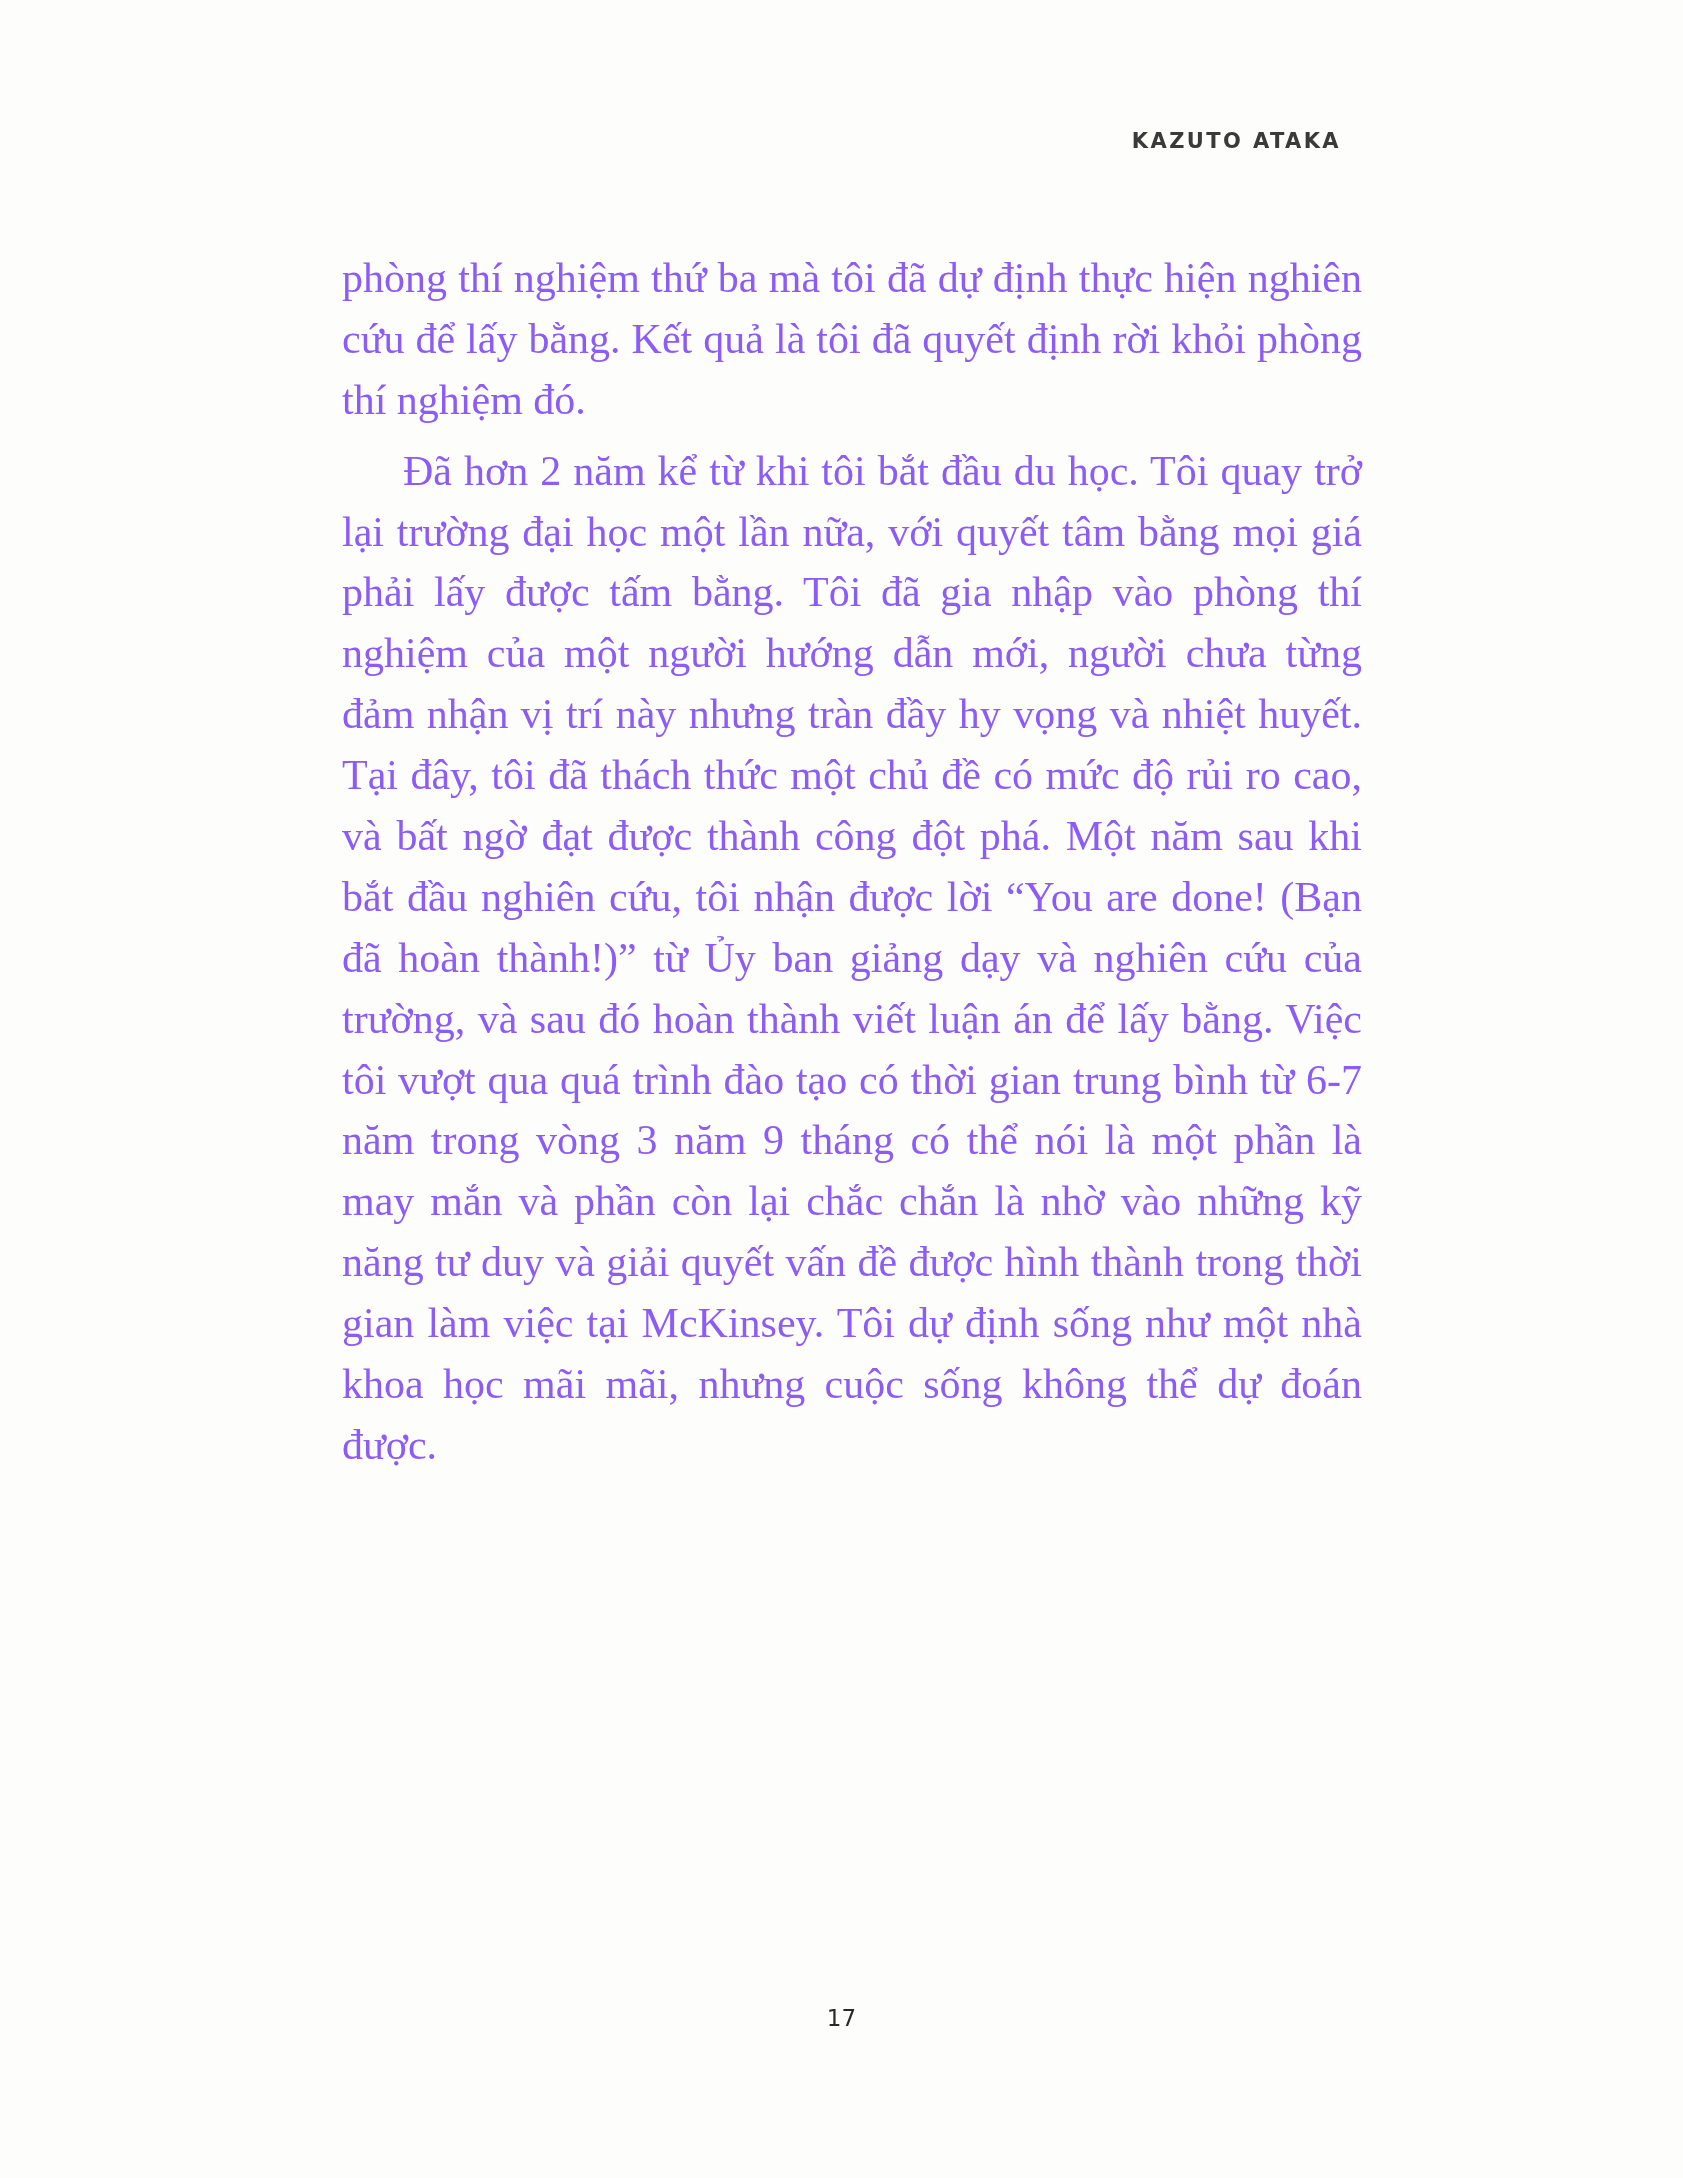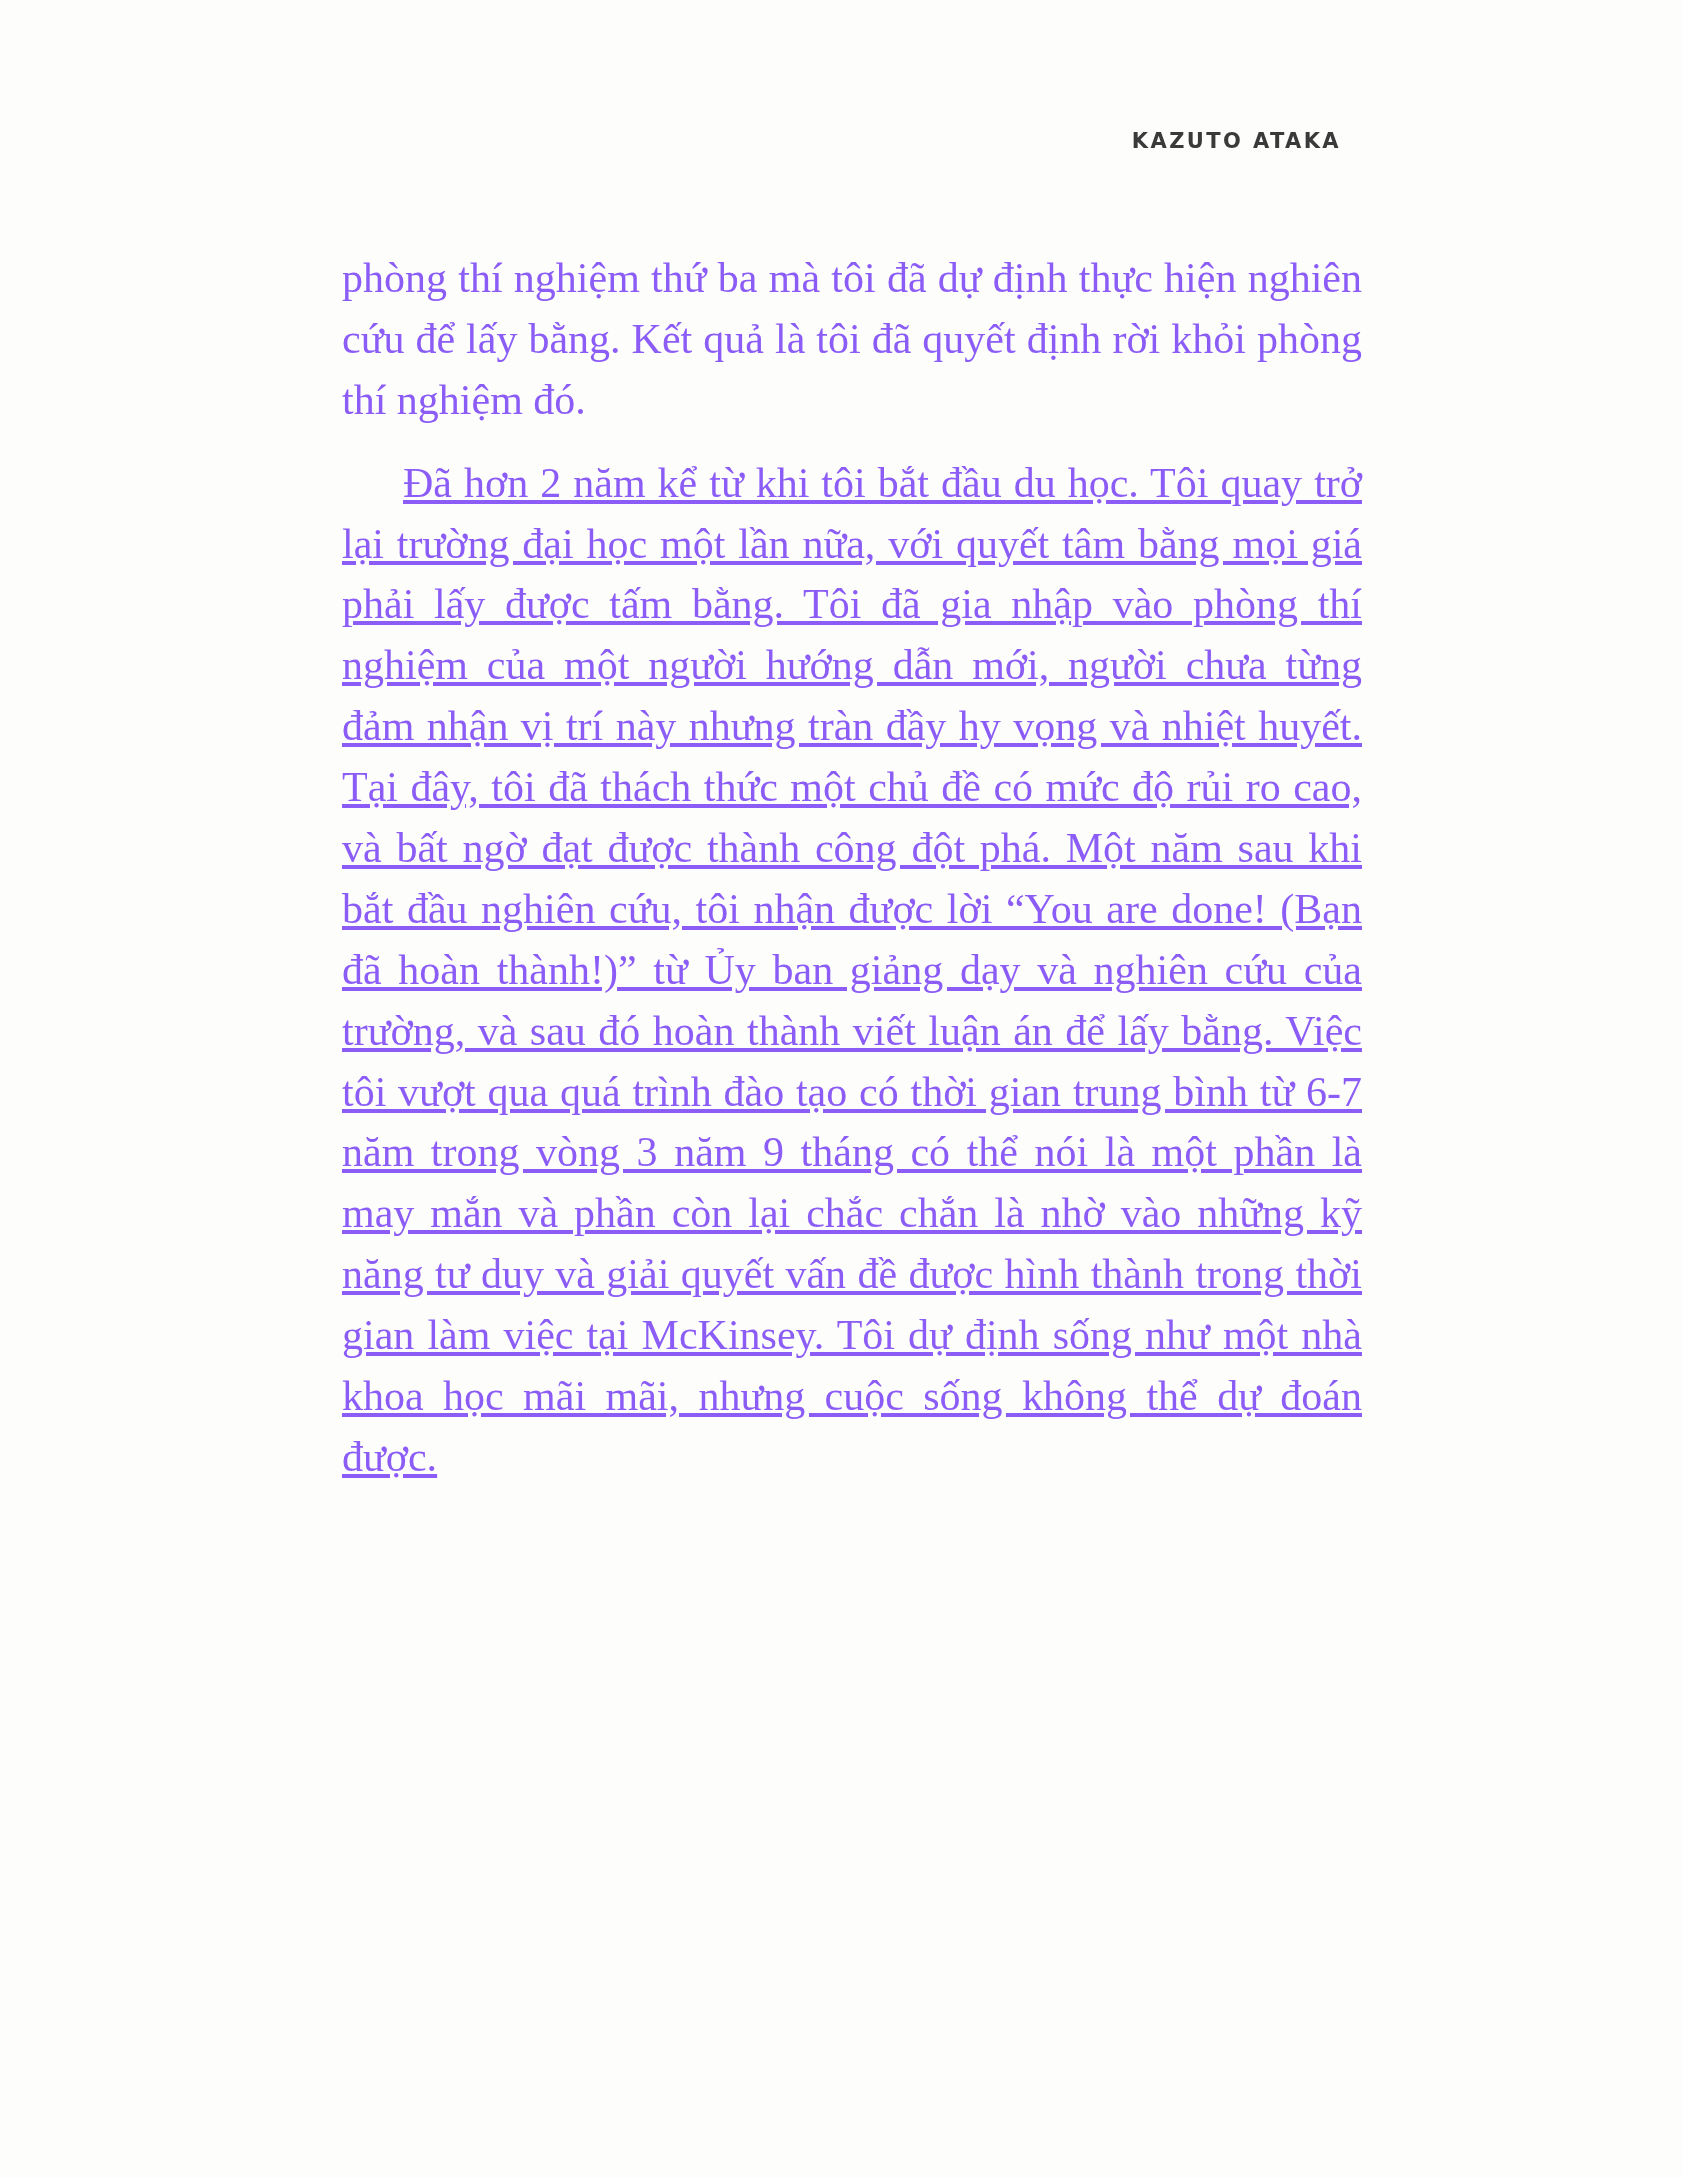--- a/index.html
+++ b/index.html
@@ -47,22 +47,21 @@
     line-height: 1.45;
     text-align: justify;
     text-justify: inter-word;
     margin: 0 0 0 0;
     hyphens: none;
     color: #8b5cf6;
   }
 
   .para + .para {
     text-indent: 61px;
-    margin-top: 22px;
-    text-decoration: underline;
+    margin-top: 10px;
   }
 
   .folio {
     position: absolute;
     bottom: 147px;
     left: 0;
     width: 100%;
     text-align: center;
     font-family: "DejaVu Sans", sans-serif;
     font-size: 23px;
@@ -74,15 +73,16 @@
 
 <div class="page">
 
   <div class="running-head">KAZUTO ATAKA</div>
 
   <div class="body-col">
     <p class="para">phòng thí nghiệm thứ ba mà tôi đã dự định thực hiện nghiên cứu để lấy bằng. Kết quả là tôi đã quyết định rời khỏi phòng thí nghiệm đó.</p>
     <p class="para">Đã hơn 2 năm kể từ khi tôi bắt đầu du học. Tôi quay trở lại trường đại học một lần nữa, với quyết tâm bằng mọi giá phải lấy được tấm bằng. Tôi đã gia nhập vào phòng thí nghiệm của một người hướng dẫn mới, người chưa từng đảm nhận vị trí này nhưng tràn đầy hy vọng và nhiệt huyết. Tại đây, tôi đã thách thức một chủ đề có mức độ rủi ro cao, và bất ngờ đạt được thành công đột phá. Một năm sau khi bắt đầu nghiên cứu, tôi nhận được lời “You are done! (Bạn đã hoàn thành!)” từ Ủy ban giảng dạy và nghiên cứu của trường, và sau đó hoàn thành viết luận án để lấy bằng. Việc tôi vượt qua quá trình đào tạo có thời gian trung bình từ 6-7 năm trong vòng 3 năm 9 tháng có thể nói là một phần là may mắn và phần còn lại chắc chắn là nhờ vào những kỹ năng tư duy và giải quyết vấn đề được hình thành trong thời gian làm việc tại McKinsey. Tôi dự định sống như một nhà khoa học mãi mãi, nhưng cuộc sống không thể dự đoán được.</p>
   </div>
 
+  <div class="folio">17</div>
 
 </div>
 
 
 </body></html>

